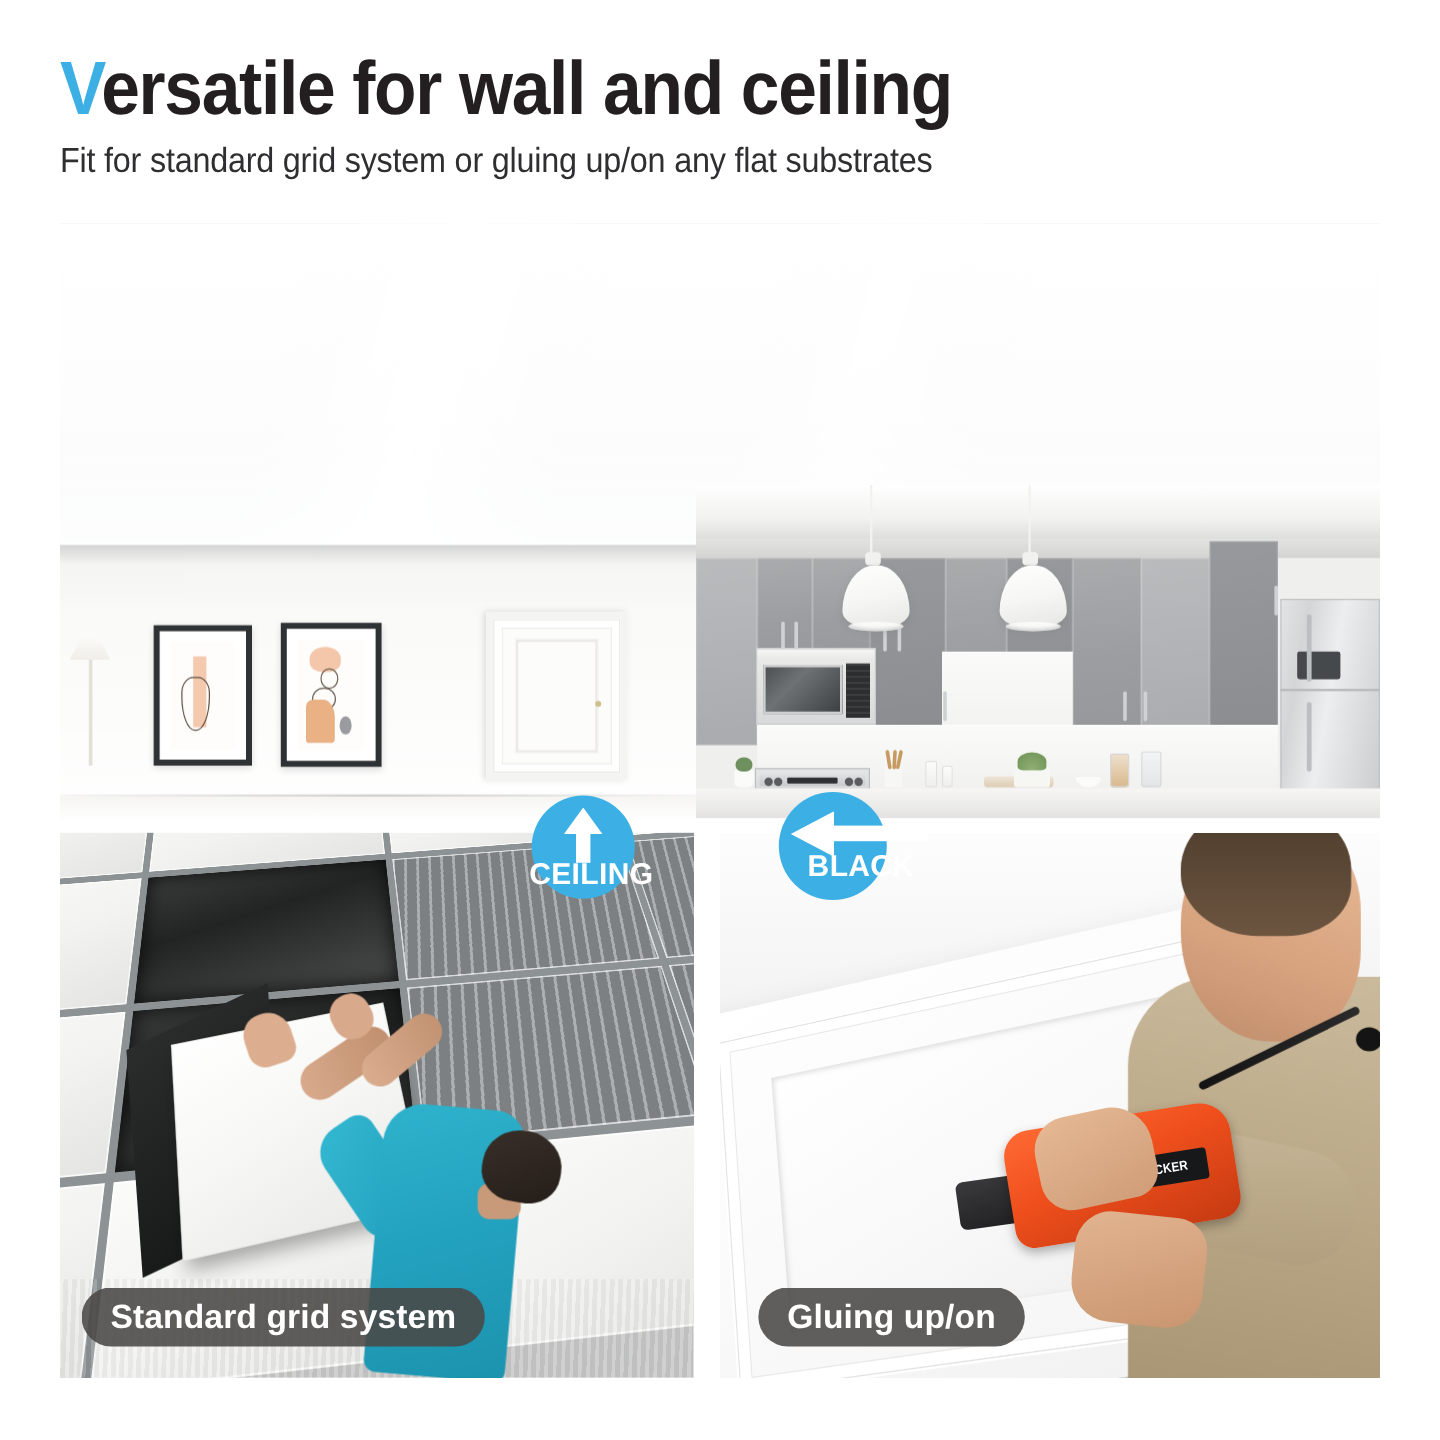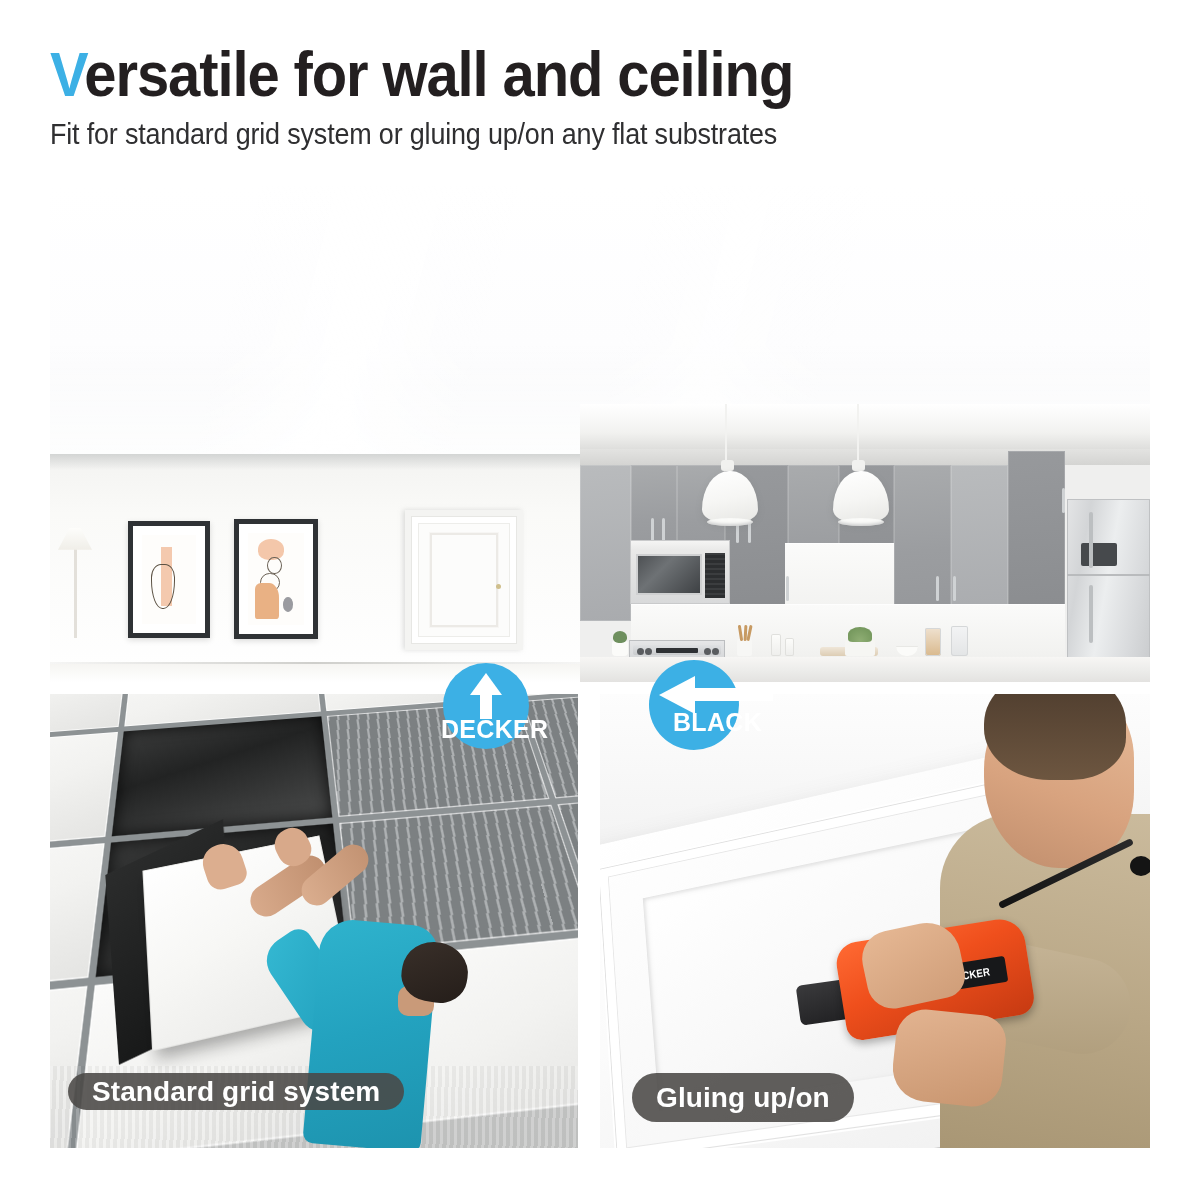--- a/index.html
+++ b/index.html
@@ -460,21 +460,21 @@
   .caption-pill {
     position:absolute; z-index:25;
     background:rgba(74,72,70,.88);
     border-radius:26px;
     display:flex; align-items:center; justify-content:center;
     padding:0 24px;
     color:#ffffff; font-weight:bold;
     font-family:"Liberation Sans Narrow","Liberation Sans", sans-serif;
     font-size:28px; letter-spacing:.1px; white-space:nowrap;
   }
-  #caption-grid { left:68px; top:1073px; height:37px; }
+  #caption-grid { left:68px; top:1073px; height:49px; }
   #caption-glue { left:632px; top:1073px; height:49px; }
 </style>
 </head>
 <body>
 
 <div class="header">
   <div class="headline"><span class="hl-accent">V</span><span>ersatile for wall and ceiling</span></div>
   <div class="subhead">Fit for standard grid system or gluing up/on any flat substrates</div>
 </div>
 
@@ -663,21 +663,21 @@
   <div class="gl-hand-top"></div>
   <div class="gl-hand-bot"></div>
 </div>
 
 <div class="badge" id="badge-ceiling">
   <div class="badge-circle"></div>
   <div class="arrow-up">
     <div class="head"></div>
       <div class="shaft"></div>
   </div>
-  <div class="badge-text">DECKER</div>
+  <div class="badge-text">CEILING</div>
 </div>
 
 <div class="badge" id="badge-wall">
   <div class="badge-circle"></div>
   <div class="arrow-left">
     <div class="head"></div>
       <div class="shaft"></div>
   </div>
   <div class="badge-text">BLACK</div>
 </div>

